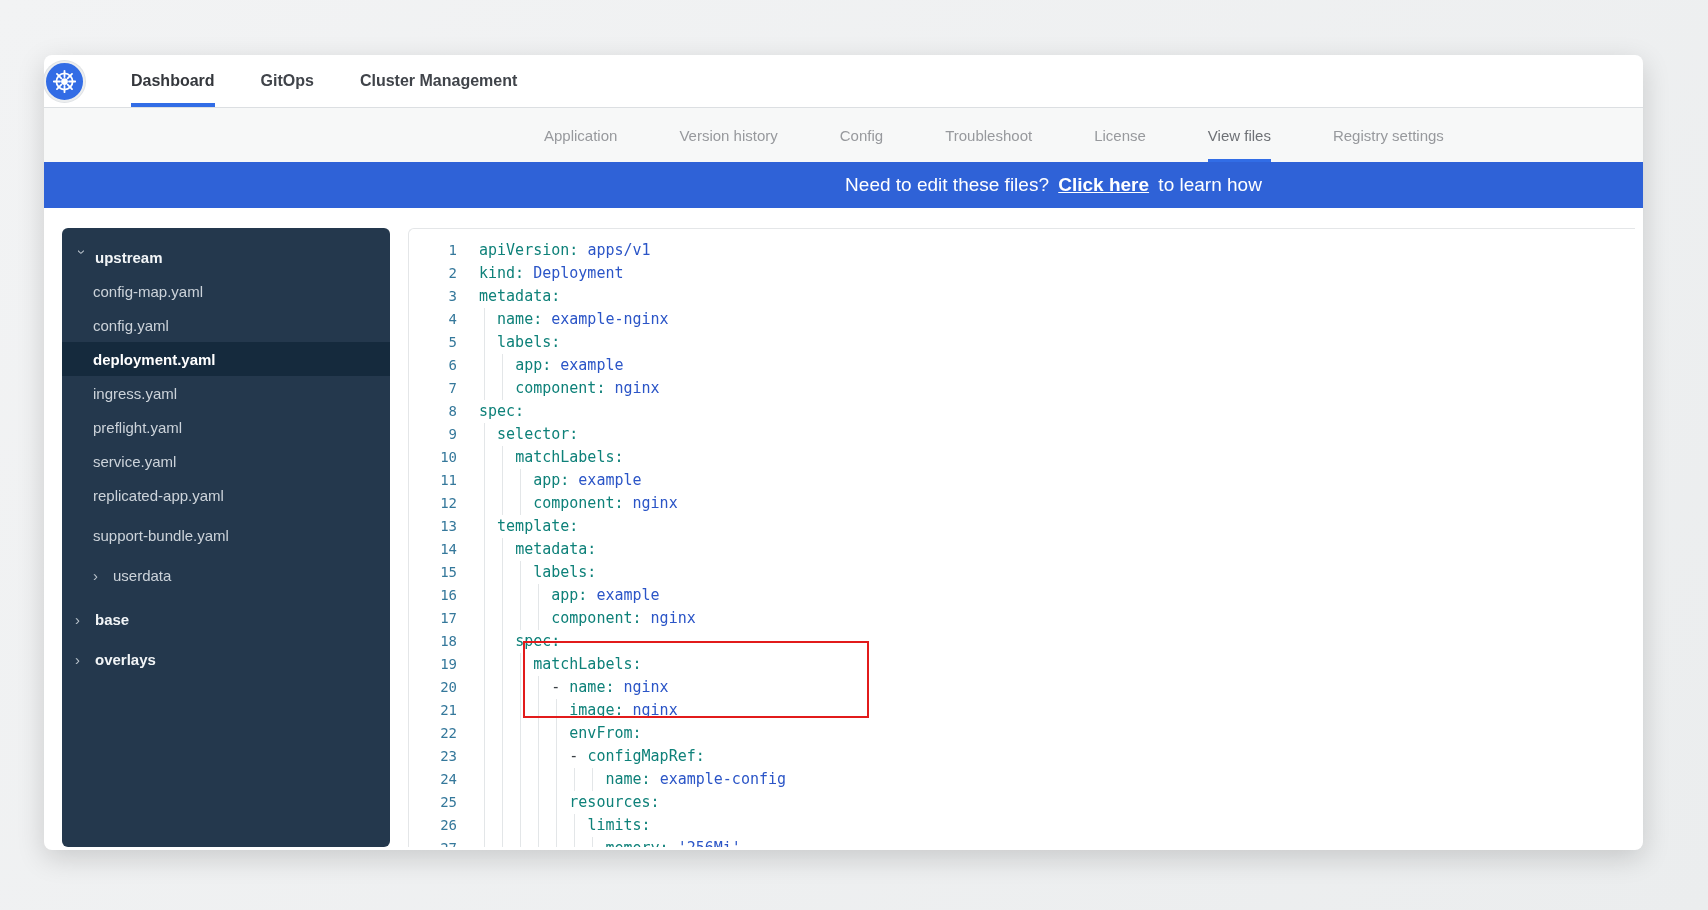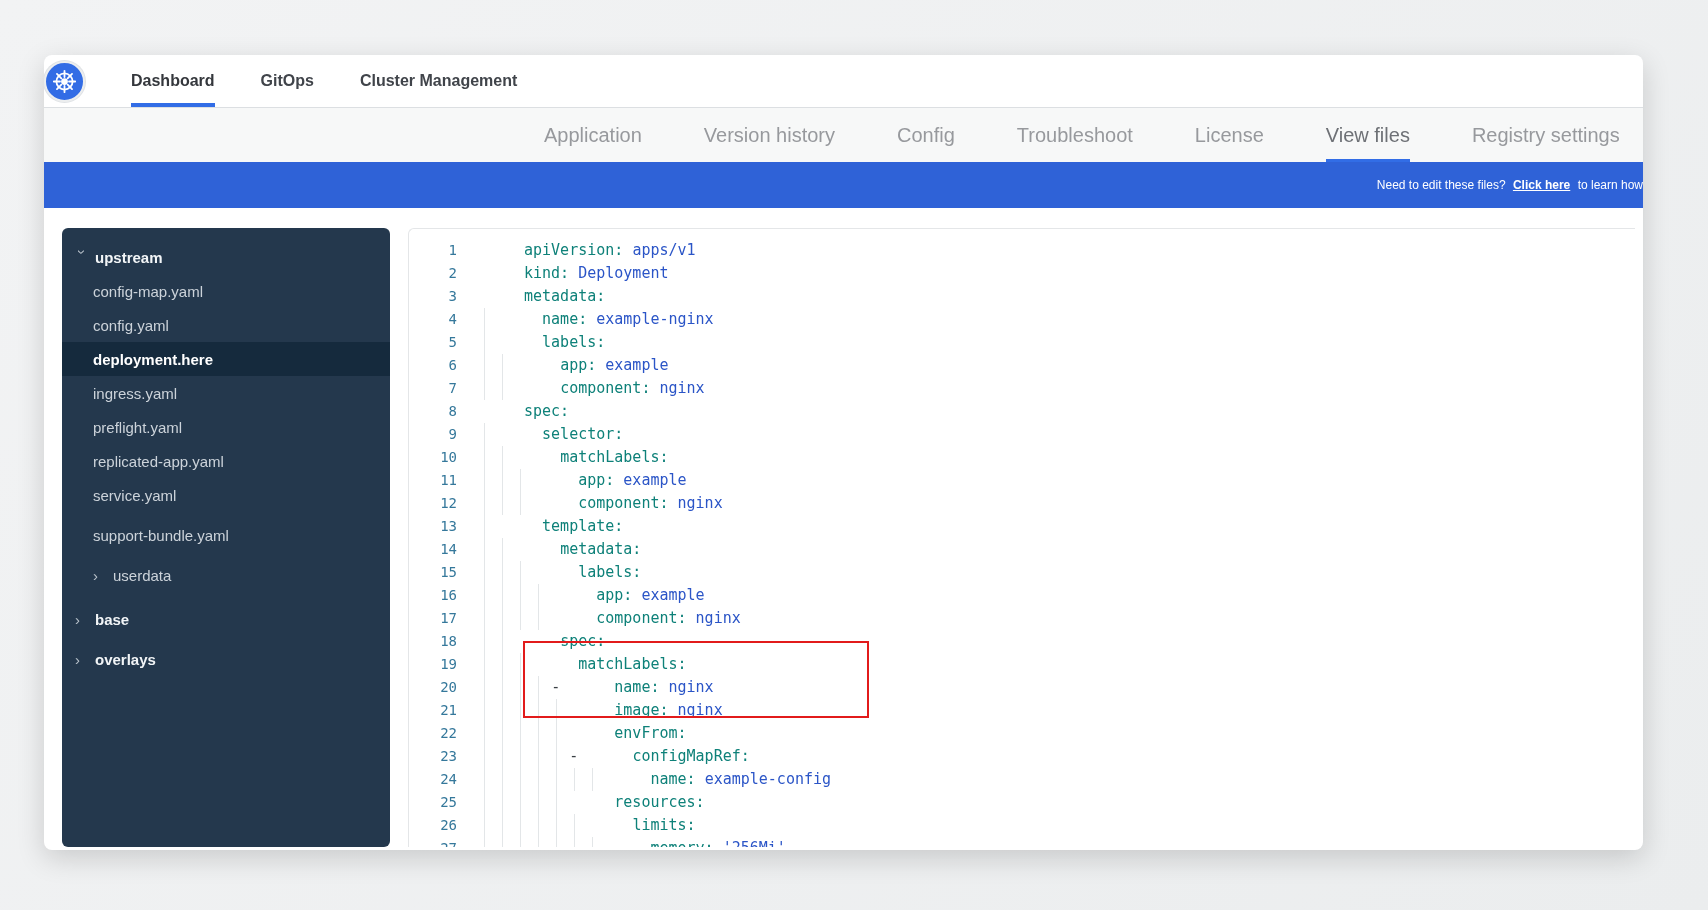--- a/index.html
+++ b/index.html
@@ -38,31 +38,31 @@
     border-bottom:4px solid transparent;padding-top:4px;cursor:pointer;
   }
   .top-tab.active{border-bottom-color:var(--accent);color:#34373c;}
   
   .subnav{
     height:55px;background:#f7f8f8;border-top:1px solid #dcdfe2;
     display:flex;align-items:stretch;padding-left:500px;gap:62px;flex:none;
     overflow:hidden;white-space:nowrap;
   }
   .sub-tab{
-    display:flex;align-items:center;font-size:20px;color:#97999d;
+    display:flex;align-items:center;font-size:15px;color:#97999d;
     border-bottom:3px solid transparent;padding-top:3px;cursor:pointer;flex:none;
   }
   .sub-tab.active{border-bottom-color:var(--accent);color:#6e7googl176;color:#6e7176;}
   .sub-tab.pushed{}
   
   .banner{
     height:46px;background:var(--banner);color:#fff;flex:none;
     display:flex;align-items:center;padding-left:420px;
   }
-  .banner-text{flex:1;text-align:right;font-size:12px;}
+  .banner-text{flex:1;text-align:center;font-size:19px;}
   .banner-link{color:#fff;font-weight:700;text-decoration:underline;cursor:pointer;margin:0 4px;}
   
   .content{flex:1;display:flex;padding:20px 8px 3px 18px;overflow:hidden;}
   .sidebar{
     width:328px;flex:none;background:var(--sidebar-bg);border-radius:6px;
     margin-right:18px;padding-top:12px;overflow:hidden;color:#ccd3da;
   }
   .tree-row{
     height:34px;display:flex;align-items:center;padding-left:28px;
     font-size:15px;cursor:pointer;white-space:nowrap;
@@ -87,21 +87,21 @@
   .code-row{position:relative;height:23px;white-space:pre;}
   .ln{
     display:inline-block;width:70px;padding-right:22px;text-align:right;
     font-family:"DejaVu Sans Mono","Liberation Mono",monospace;
     font-size:14px;line-height:23px;color:#35789b;vertical-align:top;
   }
   .codeline{
     font-family:"DejaVu Sans Mono","Liberation Mono",monospace;
     font-size:15px;line-height:23px;vertical-align:top;color:#333;
   }
-  .codeline .k{color:var(--key);margin-left:45px;}
+  .codeline .k{color:var(--key);}
   .codeline .v{color:var(--val);}
   .codeline .d{color:#3a3f44;}
   .guide{position:absolute;top:0;bottom:0;width:1px;background:#e3e6e8;}
   .redbox{position:absolute;border:2px solid var(--red);pointer-events:none;}
 </style>
 </head>
 <body>
 
 <div class="page">
   <div class="window">
@@ -154,33 +154,33 @@
             <span class="chev down">›</span>
             <span>upstream</span>
           </div>
           <div class="tree-row lvl1">
             <span>config-map.yaml</span>
           </div>
           <div class="tree-row lvl1">
             <span>config.yaml</span>
           </div>
           <div class="tree-row lvl1 selected">
-            <span>deployment.here</span>
+            <span>deployment.yaml</span>
           </div>
           <div class="tree-row lvl1">
             <span>ingress.yaml</span>
           </div>
           <div class="tree-row lvl1">
             <span>preflight.yaml</span>
           </div>
           <div class="tree-row lvl1">
+            <span>service.yaml</span>
+          </div>
+          <div class="tree-row lvl1">
             <span>replicated-app.yaml</span>
-          </div>
-          <div class="tree-row lvl1">
-            <span>service.yaml</span>
           </div>
           <div class="tree-row lvl1 gap6">
             <span>support-bundle.yaml</span>
           </div>
           <div class="tree-row lvl1 folder gap6">
             <span class="chev">›</span>
             <span>userdata</span>
           </div>
           <div class="tree-row folder gap10">
             <span class="chev">›</span>

